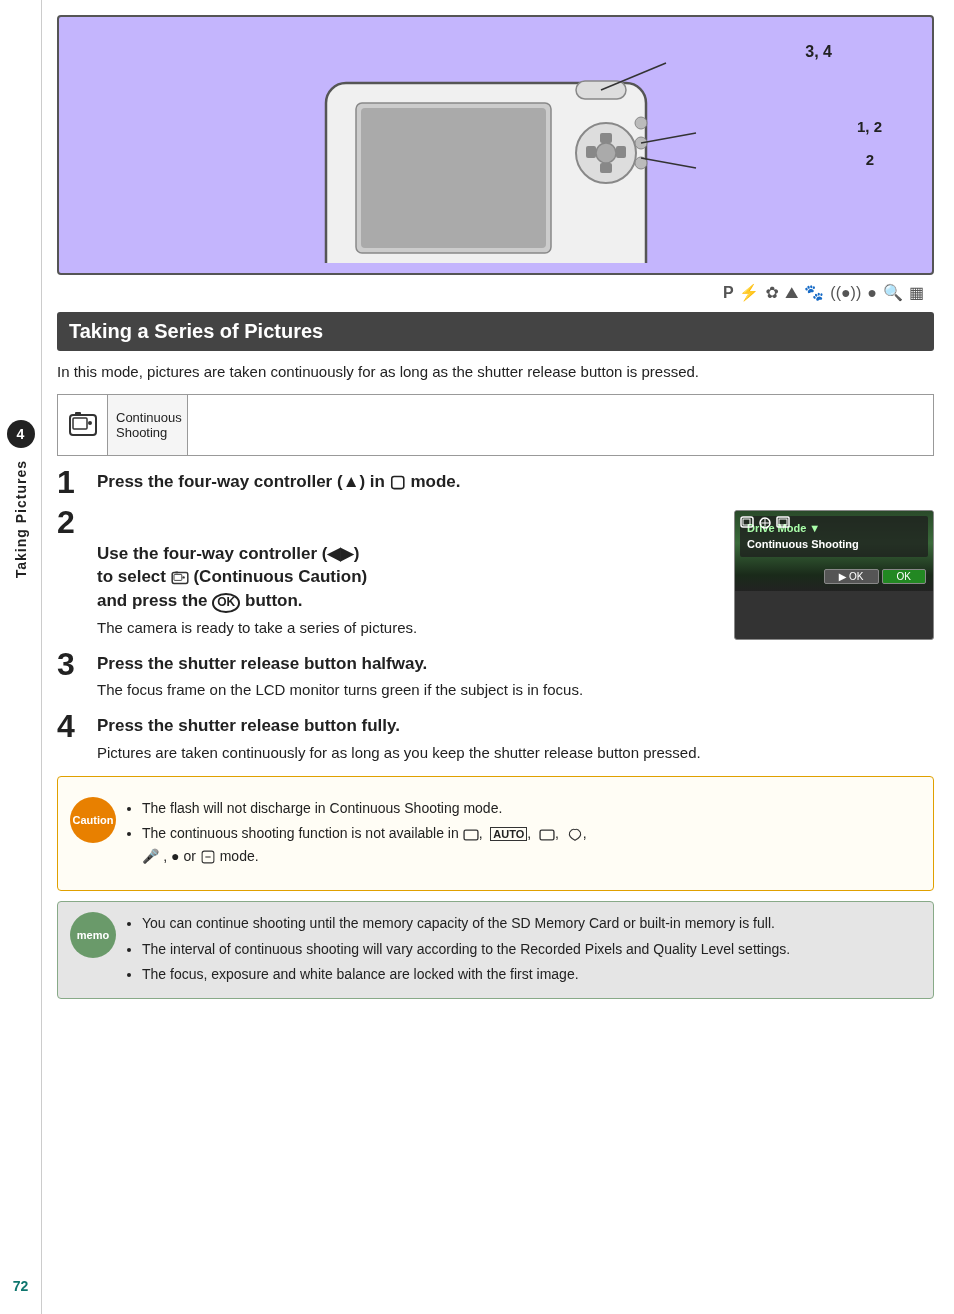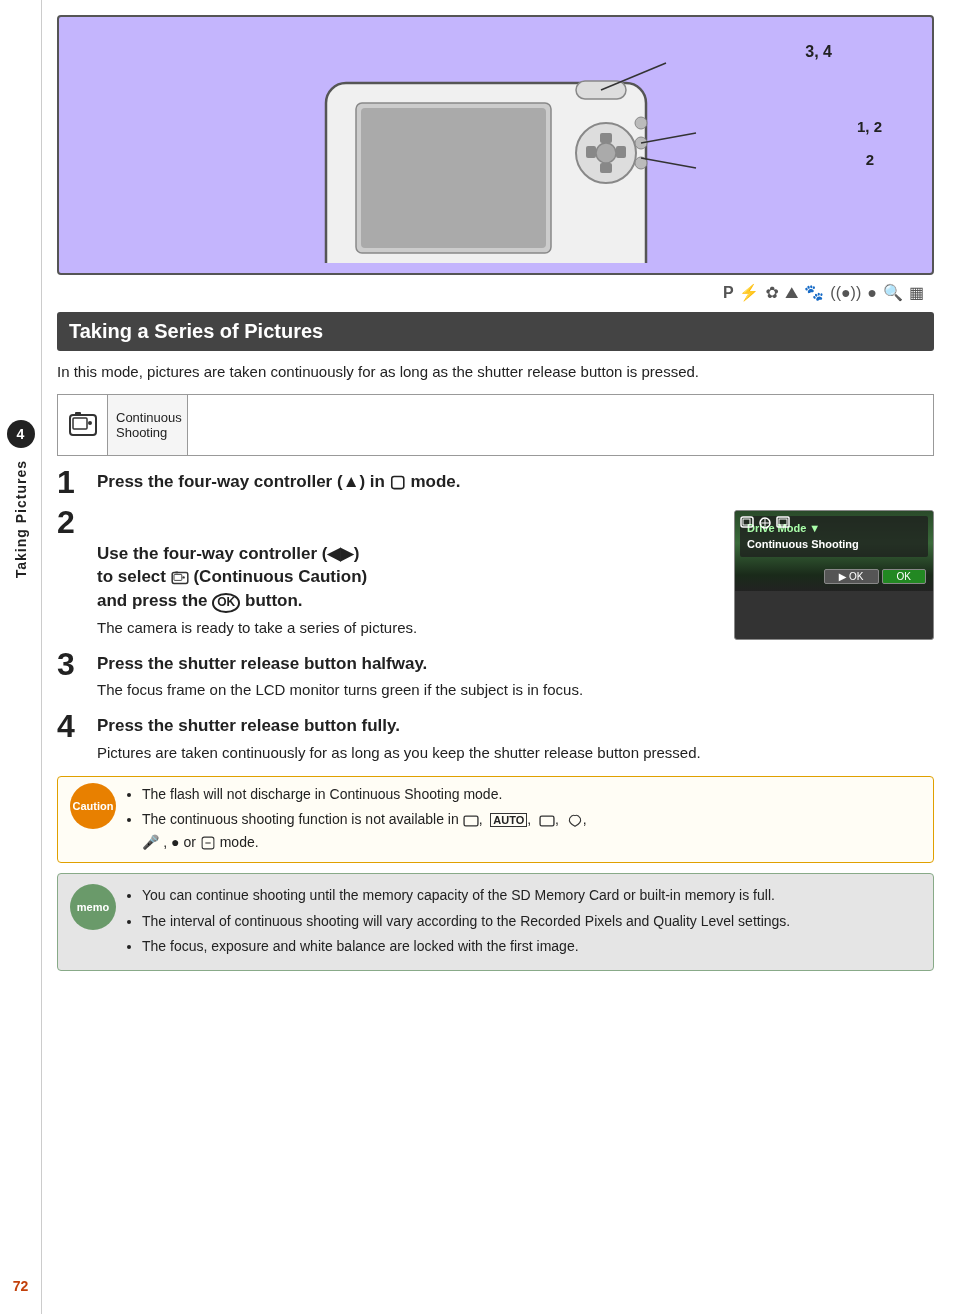--- a/index.html
+++ b/index.html
@@ -47,21 +47,21 @@
       font-size: 14px;
       font-weight: bold;
       color: #222;
       letter-spacing: 1px;
     }
     .page-number {
       position: absolute;
       bottom: 20px;
       font-size: 14px;
       font-weight: bold;
-      color: #c2410c;
+      color: #0f766e;
     }
 
     
     .main {
       flex: 1;
       padding: 15px 20px 15px 15px;
       display: flex;
       flex-direction: column;
       gap: 0;
     }
@@ -197,21 +197,21 @@
       position: relative;
       flex-shrink: 0;
     }
 
     
     .caution-box {
       display: flex;
       gap: 12px;
       border: 1px solid #e0a000;
       border-radius: 4px;
-      padding: 6px 12px;
+      padding: 20px 12px;
       margin-bottom: 10px;
       align-items: flex-start;
       background: #fffdf5;
     }
     .caution-icon {
       width: 46px;
       height: 46px;
       flex-shrink: 0;
       background: #e88000;
       border-radius: 50%;

